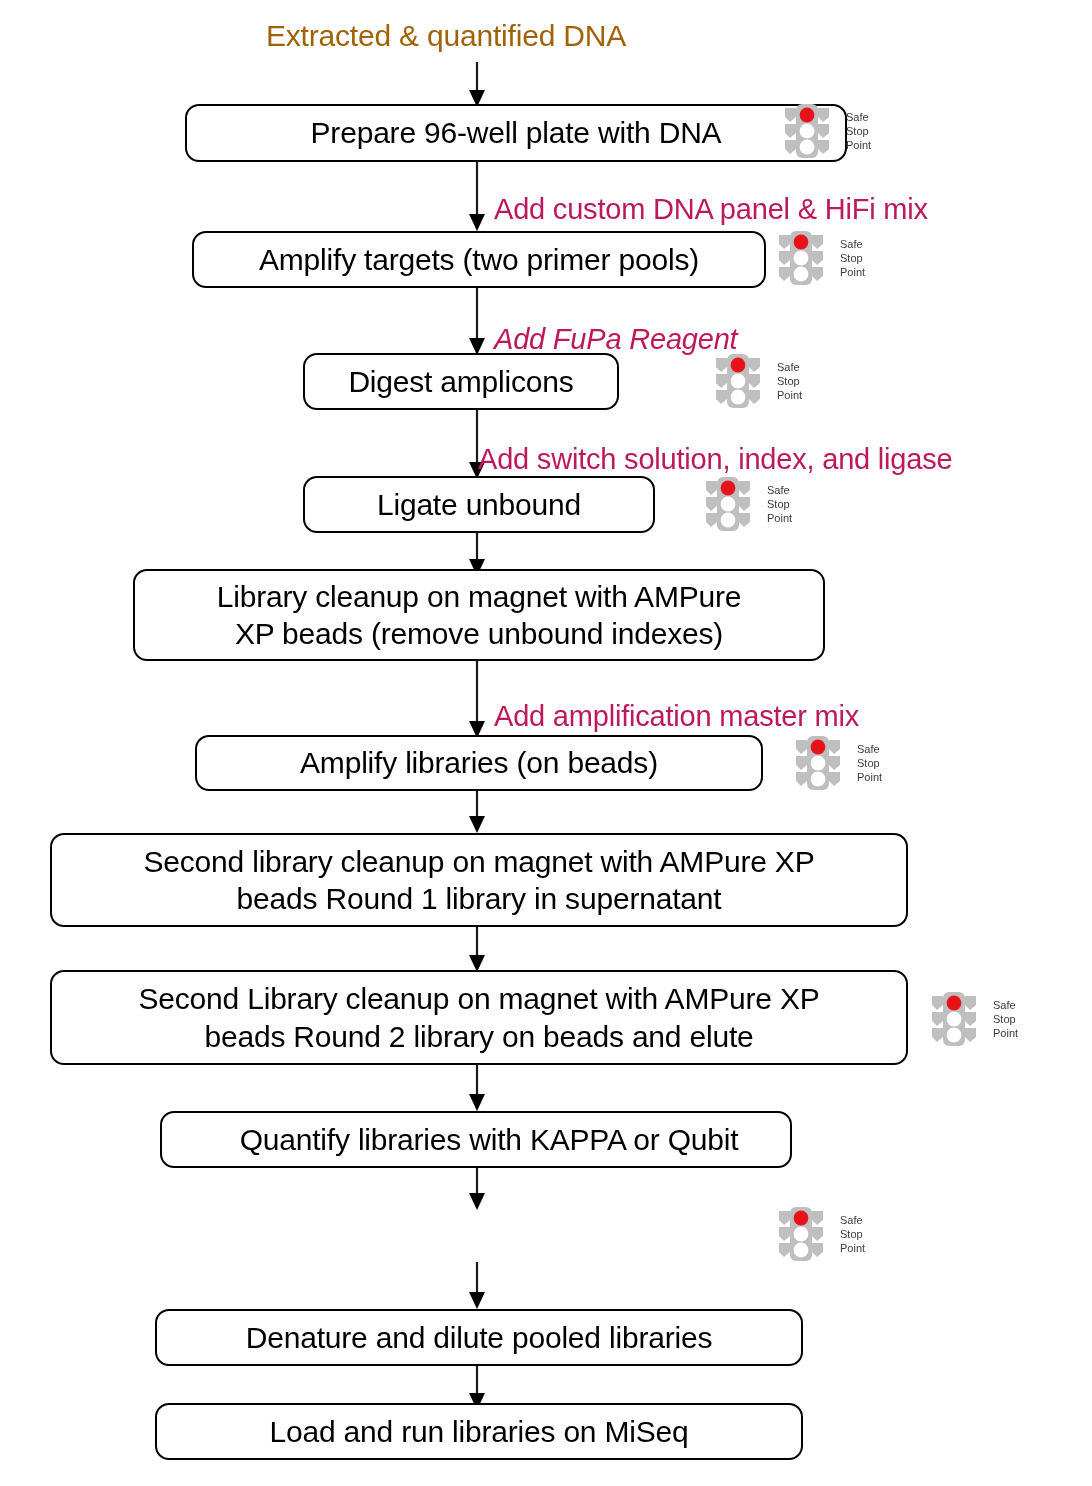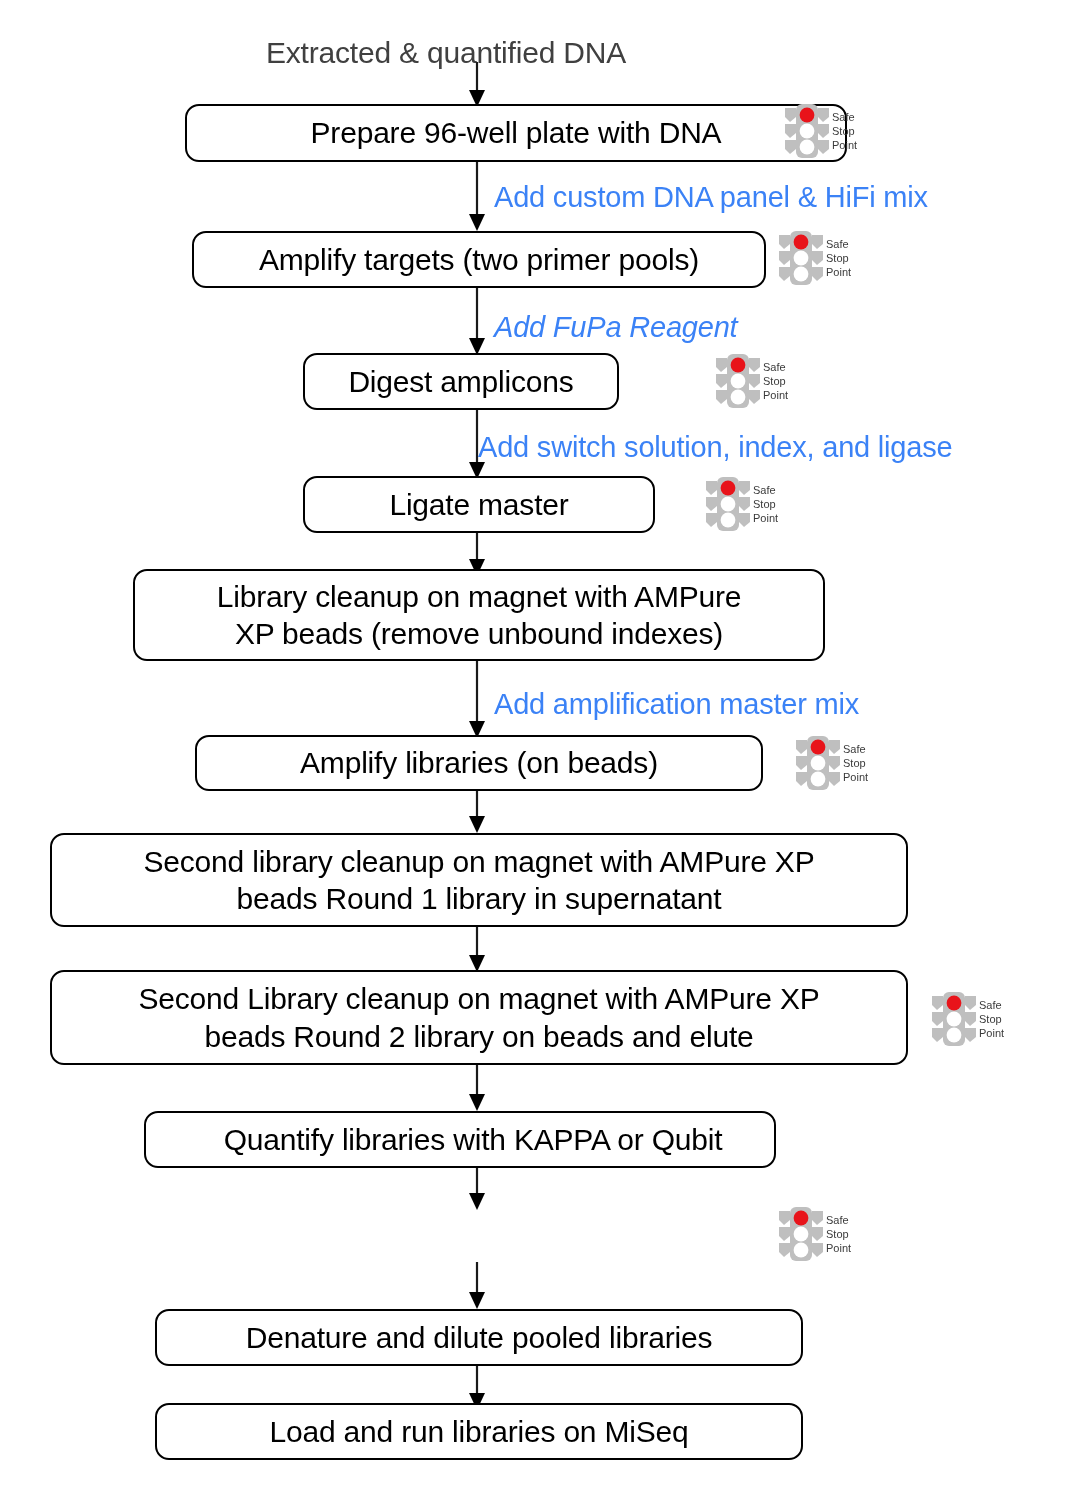--- a/index.html
+++ b/index.html
@@ -37,55 +37,55 @@
     padding: 2px 10px;
     white-space: pre-line;
     letter-spacing: -0.2px;
   }
 
   
   .freetext {
     position: absolute;
     font-size: 30px;
     line-height: 1.2;
-    color: #404040;
+    color: #a16207;
     white-space: nowrap;
     letter-spacing: -0.2px;
-    margin-top: 17px;
   }
 
   
   .edge-label {
     position: absolute;
     font-size: 29px;
     line-height: 1.2;
-    color: #3b82f6;
+    color: #be185d;
     white-space: nowrap;
     letter-spacing: -0.2px;
+    margin-top: 12px;
   }
 
   
   .connector {
     position: absolute;
     overflow: visible;
   }
   .connector line {
     stroke: #1a1a1a;
     stroke-width: 2.2;
   }
   .connector polygon {
     fill: #000000;
   }
 
   
   .ssp {
     position: absolute;
     display: flex;
     align-items: center;
-    gap: 3px;
+    gap: 17px;
   }
   .ssp-icon {
     flex: 0 0 auto;
     display: block;
   }
   .ssp-text {
     display: flex;
     flex-direction: column;
     justify-content: center;
     font-size: 11px;
@@ -169,34 +169,34 @@
   <div class="edge-label" style="left:478px; top:430px;">Add switch solution, index, and ligase</div>
 
   <div class="edge-label" style="left:494px; top:687px;">Add amplification master mix</div>
 
   <div class="node" style="left:185px; top:104px; width:662px; height:58px;">Prepare 96-well plate with DNA</div>
 
   <div class="node" style="left:192px; top:231px; width:574px; height:57px;">Amplify targets (two primer pools)</div>
 
   <div class="node" style="left:303px; top:353px; width:316px; height:57px;">Digest amplicons</div>
 
-  <div class="node" style="left:303px; top:476px; width:352px; height:57px;">Ligate master</div>
+  <div class="node" style="left:303px; top:476px; width:352px; height:57px;">Ligate unbound</div>
 
   <div class="node" style="left:133px; top:569px; width:692px; height:92px;">Library cleanup on magnet with AMPure
 XP beads (remove unbound indexes)</div>
 
   <div class="node" style="left:195px; top:735px; width:568px; height:56px;">Amplify libraries (on beads)</div>
 
   <div class="node" style="left:50px; top:833px; width:858px; height:94px;">Second library cleanup on magnet with AMPure XP
 beads Round 1 library in supernatant</div>
 
   <div class="node" style="left:50px; top:970px; width:858px; height:95px;">Second Library cleanup on magnet with AMPure XP
 beads Round 2 library on beads and elute</div>
 
-  <div class="node" style="left:144px; top:1111px; width:632px; height:57px;padding-left:36px;">Quantify libraries with KAPPA or Qubit</div>
+  <div class="node" style="left:160px; top:1111px; width:632px; height:57px;padding-left:36px;">Quantify libraries with KAPPA or Qubit</div>
 
 
   <div class="node" style="left:155px; top:1403px; width:648px; height:57px;">Load and run libraries on MiSeq</div>
 
   <div class="node" style="left:155px; top:1309px; width:648px; height:57px;">Denature and dilute pooled libraries</div>
 
   <div class="ssp" style="left:785px; top:103px;">
     <svg class="ssp-icon" width="44" height="56" viewBox="0 0 44 56">
       <g fill="#bfbfbf">
         <path d="M0 5 L11 5 L11 14 L5 19 L0 14 Z"></path>

